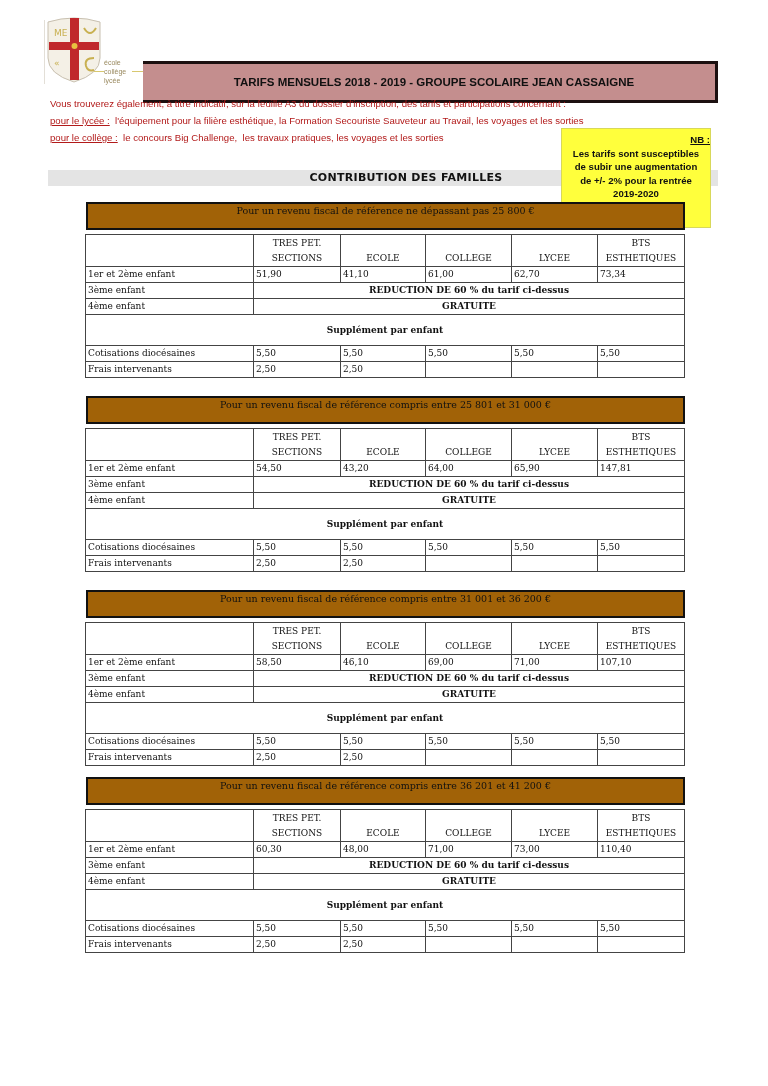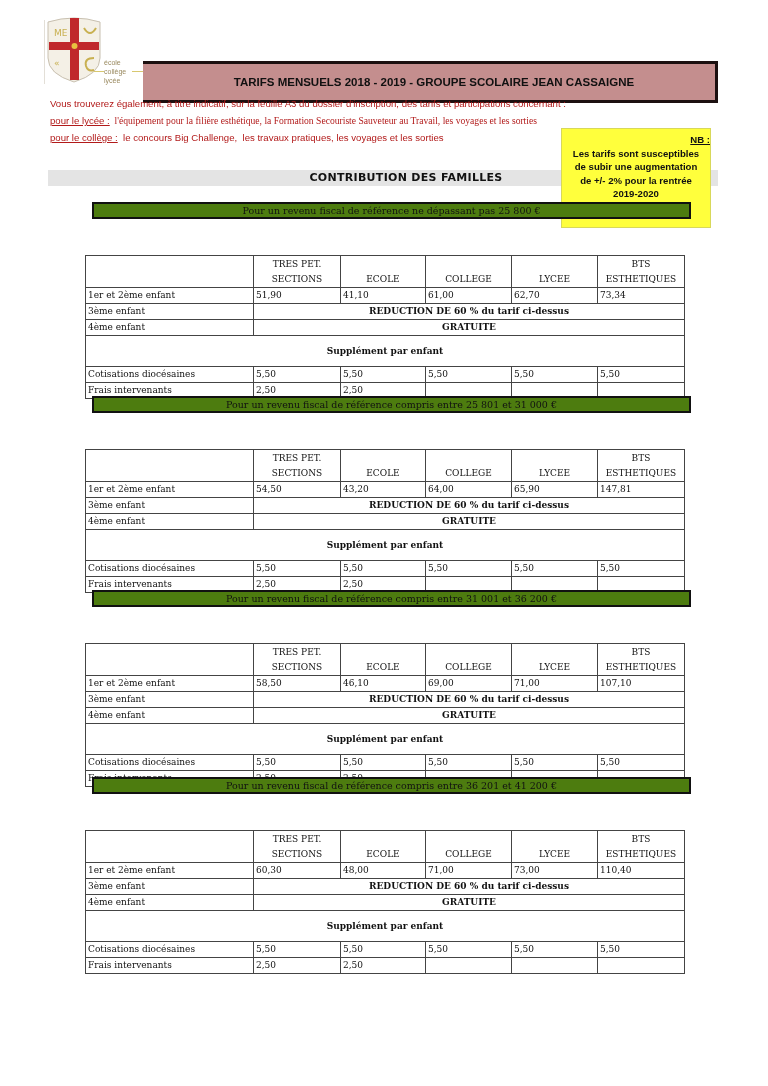--- a/index.html
+++ b/index.html
@@ -20,24 +20,24 @@
 
   
   #section-band { left:48px; top:170px; width:670px; height:16px; background:#e4e4e4; }
   #section-title { left:48px; top:170px; width:716px; height:16px; text-align:center; font-family:"DejaVu Sans", sans-serif; font-size:11px; font-weight:bold; line-height:16px; color:#111; letter-spacing:0.3px; }
 
   
   #nb-box { left:561px; top:128px; width:150px; height:100px; background:#ffff3c; border:1px solid #d8d85a; box-sizing:border-box; font-family:"Liberation Sans", sans-serif; font-weight:bold; font-size:9.6px; color:#111; text-align:center; padding-top:4px; line-height:13.5px; }
   #nb-box .nb-label { text-align:right; padding-left:8px; text-decoration:underline; }
 
   
-  .bracket { left:92px; width:599px; height:17px; border:2px solid #111; box-sizing:border-box; text-align:center; font-size:9.5px; line-height:13px; color:#111; background:#4d7c0f; }
-
-  
-  table.tarif { position:absolute; left:85px; width:599px; border-collapse:collapse; table-layout:fixed; font-family:"DejaVu Serif", serif; font-size:9px; color:#111;margin-top:21px; }
+  .bracket { left:86px; width:599px; height:28px; border:2px solid #111; box-sizing:border-box; text-align:center; font-size:9.5px; line-height:13px; color:#111; background:#a16207; }
+
+  
+  table.tarif { position:absolute; left:85px; width:599px; border-collapse:collapse; table-layout:fixed; font-family:"DejaVu Serif", serif; font-size:9px; color:#111; }
   table.tarif td { border:1px solid #444; padding:0 2px; height:15px; line-height:15px; white-space:nowrap; overflow:hidden; }
   table.tarif td.lbl { text-align:left; padding-left:2px; }
   table.tarif td.num { text-align:left; }
   table.tarif td.hdr { text-align:center; vertical-align:bottom; line-height:15px; height:31px; }
   table.tarif td.span { text-align:center; }
   table.tarif tr.supp td { height:30px; }
 </style>
 </head>
 <body>
 
@@ -59,21 +59,21 @@
   <div class="abs" style="left:50px;top:57px;width:10px;height:1px;background:#d8c870;"></div>
   <div class="abs" style="left:88px;top:57px;width:12px;height:1px;background:#d8c870;"></div>
 </div>
 
 <div id="title-bar" class="abs">
   <span>TARIFS MENSUELS 2018 - 2019 - GROUPE SCOLAIRE JEAN CASSAIGNE</span>
 </div>
 
 <div class="abs intro" style="top:98px;">Vous trouverez également, à titre indicatif, sur la feuille A3 du dossier d'inscription, des tarifs et participations concernant :</div>
 <div class="abs intro" style="top:115px;">
-  <u>pour le lycée :</u><span style="white-space:pre;font-family:Liberation Serif, serif;">  l'équipement pour la filière esthétique, la Formation Secouriste Sauveteur au Travail, les voyages et les sorties</span>
+  <u>pour le lycée :</u><span style="white-space:pre;">  l'équipement pour la filière esthétique, la Formation Secouriste Sauveteur au Travail, les voyages et les sorties</span>
 </div>
 <div class="abs intro" style="top:132px;">
   <u>pour le collège :</u><span style="white-space:pre;">  le concours Big Challenge,  les travaux pratiques, les voyages et les sorties</span>
 </div>
 
 <div id="section-band" class="abs"></div>
 <div id="section-title" class="abs">CONTRIBUTION DES FAMILLES</div>
 
 <div id="nb-box" class="abs">
   <div class="nb-label">NB :</div>

